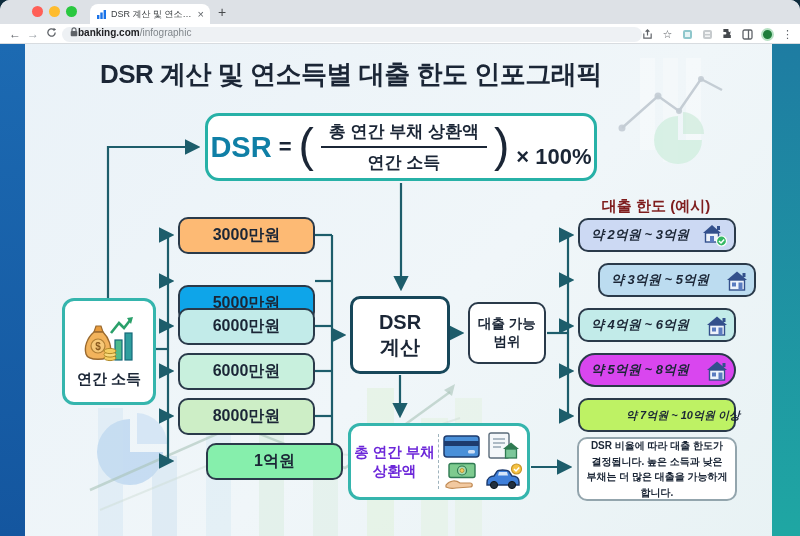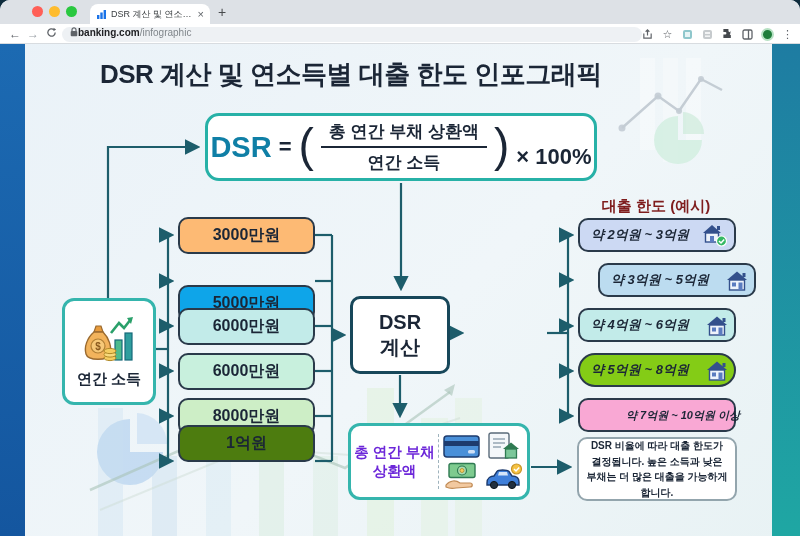--- a/index.html
+++ b/index.html
@@ -273,27 +273,31 @@
     </div>
   <div class="inc-box" style="top: 308px; background-color: rgb(194, 235, 233);">
       <span>6000만원</span>
     </div>
   <div class="inc-box" style="top: 353px; background-color: rgb(200, 240, 221);">
       <span>6000만원</span>
     </div>
   <div class="inc-box" style="top: 398px; background-color: rgb(205, 238, 198);">
       <span>8000만원</span>
     </div>
-  <div class="inc-box" style="top: 425px; background-color: #4d7c0f;">
+  <div class="inc-box" style="top: 443px; background-color: #86efac; margin-left: 28px;">
       <span>1억원</span>
     </div>
 
   <div class="dsr-calc">
     <span>DSR</span>
     <span>계산</span>
+  </div>
+  <div class="loan-range">
+    <span>대출 가능</span>
+    <span>범위</span>
   </div>
 
   <div class="limits-header">대출 한도 (예시)</div>
 
   <div class="lim-box" style="top: 218px; background-color: rgb(204, 217, 243);">
     <span class="lbl">약 2억원 ~ 3억원</span>
     <svg width="26" height="24" viewBox="0 0 26 24">
       <polygon points="1,10 10,2 19,10" fill="#33508c"></polygon>
       <rect x="15" y="3" width="3" height="4" fill="#33508c"></rect>
       <rect x="3.5" y="10" width="13" height="9" fill="#eef3fb" stroke="#33508c" stroke-width="1.4"></rect>
@@ -315,31 +319,31 @@
   <div class="lim-box" style="top: 308px; background-color: rgb(194, 235, 233);">
     <span class="lbl">약 4억원 ~ 6억원</span>
     <svg width="22" height="21" viewBox="0 0 22 21">
       <polygon points="1,10 11,1.5 21,10" fill="#33508c"></polygon>
       <rect x="16.5" y="3" width="3" height="4" fill="#33508c"></rect>
       <rect x="3.5" y="10" width="15" height="10" fill="#eef3fb" stroke="#33508c" stroke-width="1.4"></rect>
       <rect x="6" y="12.5" width="4" height="4" fill="#5b7cc0"></rect>
       <rect x="12.5" y="12.5" width="4" height="7.5" fill="#5b7cc0"></rect>
     </svg>
   </div>
-  <div class="lim-box" style="top: 353px; background-color: #84cc16; border-radius: 17px;">
+  <div class="lim-box" style="top: 353px; background-color: #d946ef; border-radius: 17px;">
     <span class="lbl">약 5억원 ~ 8억원</span>
     <svg width="22" height="21" viewBox="0 0 22 21">
       <polygon points="1,10 11,1.5 21,10" fill="#33508c"></polygon>
       <rect x="16.5" y="3" width="3" height="4" fill="#33508c"></rect>
       <rect x="3.5" y="10" width="15" height="10" fill="#eef3fb" stroke="#33508c" stroke-width="1.4"></rect>
       <rect x="6" y="12.5" width="4" height="4" fill="#5b7cc0"></rect>
       <rect x="12.5" y="12.5" width="4" height="7.5" fill="#5b7cc0"></rect>
     </svg>
   </div>
-  <div class="lim-box small" style="top: 398px; background-color: #f9a8d4; padding-left: 46px;">
+  <div class="lim-box small" style="top: 398px; background-color: #bef264; padding-left: 46px;">
     <span class="lbl">약 7억원 ~ 10억원 이상</span>
     <svg width="26" height="26" viewBox="0 0 26 26" style="margin-right:-4px">
       <polygon points="5,8 13,1.5 21,8" fill="#33508c"></polygon>
       <rect x="6" y="8" width="14" height="15" fill="#eef3fb" stroke="#33508c" stroke-width="1.4"></rect>
       <rect x="1" y="13" width="5" height="10" fill="#dfe8f7" stroke="#33508c" stroke-width="1.2"></rect>
       <rect x="20" y="13" width="5" height="10" fill="#dfe8f7" stroke="#33508c" stroke-width="1.2"></rect>
       <rect x="8" y="10.5" width="3" height="3.5" fill="#33508c"></rect>
       <rect x="15" y="10.5" width="3" height="3.5" fill="#33508c"></rect>
       <rect x="11" y="16" width="4" height="7" fill="#33508c"></rect>
     </svg>

